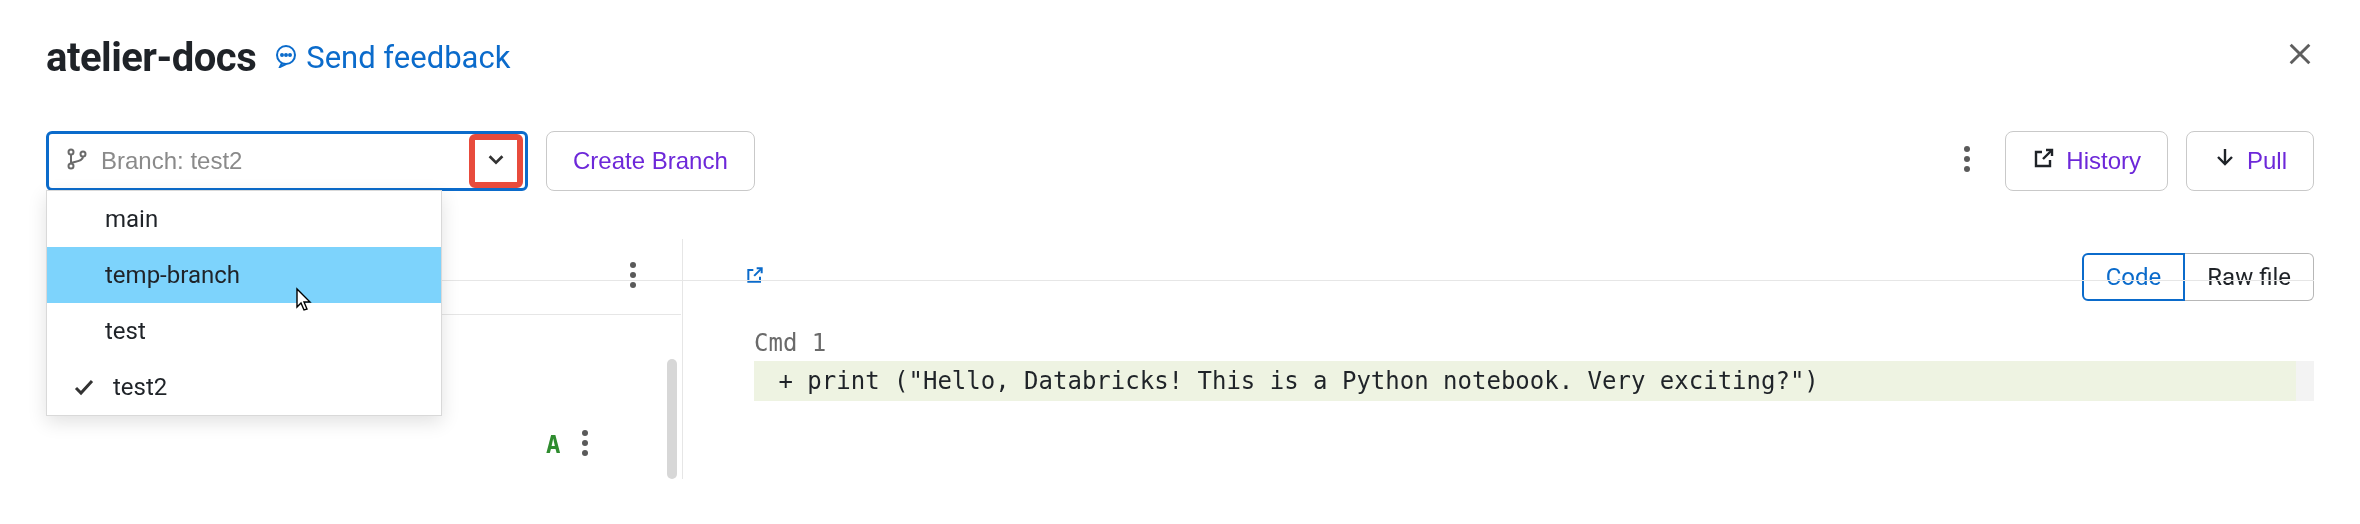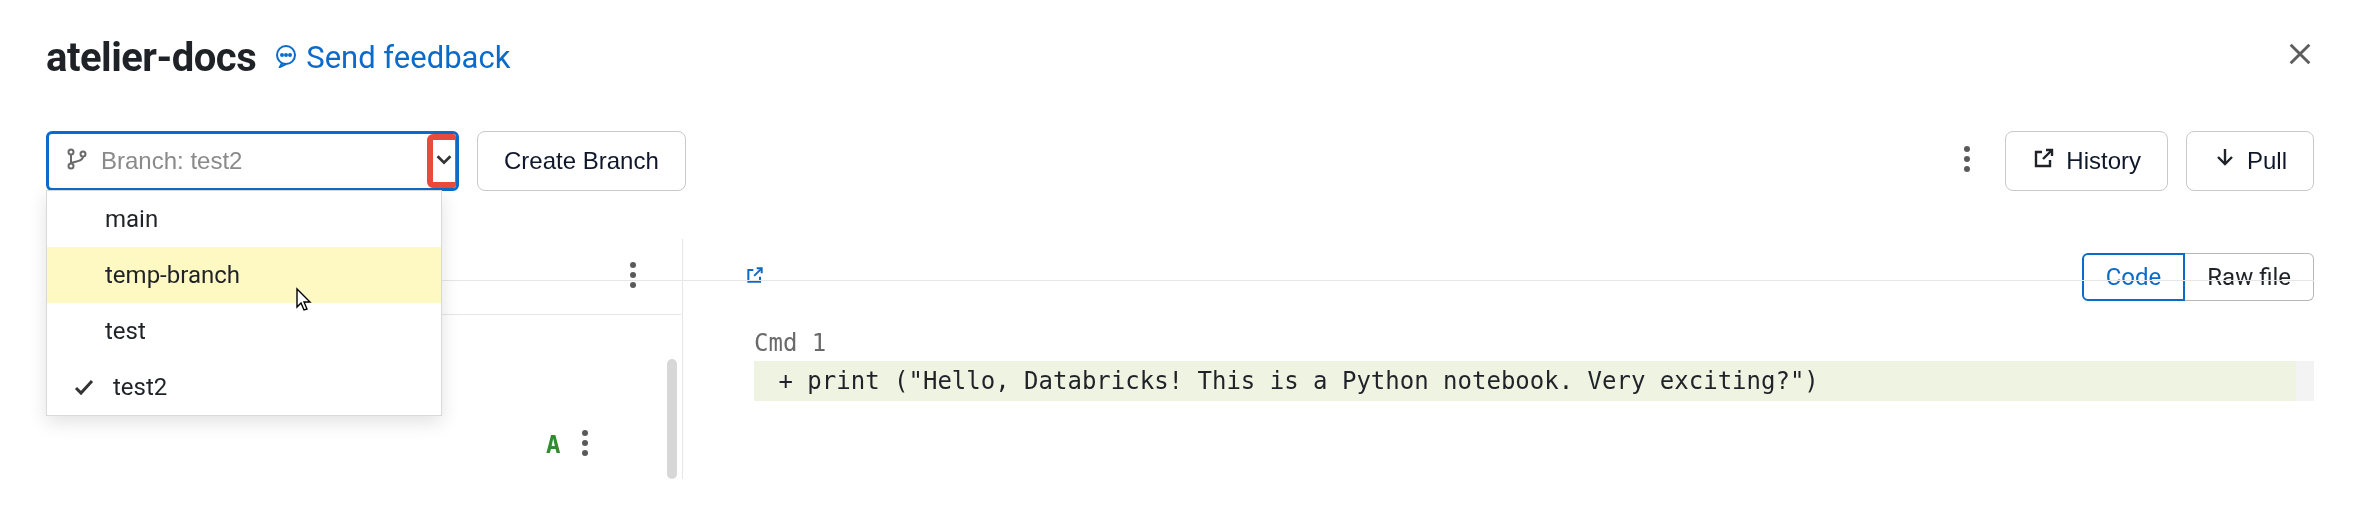--- a/index.html
+++ b/index.html
@@ -9,37 +9,37 @@
   .header-row { display: flex; align-items: center; gap: 18px; }
   .page-title { font-size: 40px; font-weight: 700; color: #1f2328; letter-spacing: -0.5px; }
   .feedback { display: inline-flex; align-items: center; gap: 8px; color: #0b6bcb; font-size: 31px; cursor: pointer; }
   .feedback svg { width: 24px; height: 24px; }
   .close-btn { position: absolute; right: 46px; top: 40px; cursor: pointer; color: #5e5e5e; }
   .close-btn svg { width: 28px; height: 28px; }
 
   
   .toolbar { display: flex; align-items: center; gap: 18px; margin-top: 50px; }
   .branch-wrap { position: relative; }
-  .branch-combo { display: flex; align-items: center; width: 413px; height: 60px; border: 3px solid #0b6bcb; border-radius: 6px; overflow: hidden; background: #fff; }
+  .branch-combo { display: flex; align-items: center; width: 482px; height: 60px; border: 3px solid #0b6bcb; border-radius: 6px; overflow: hidden; background: #fff; }
   .branch-left { flex: 1; display: flex; align-items: center; padding: 0 16px; gap: 12px; }
   .branch-left svg { width: 24px; height: 24px; color: #6a6a6a; flex: none; }
   .branch-input { flex: 1; border: none; outline: none; font-size: 24px; color: #1f2328; background: transparent; }
   .branch-input::placeholder { color: #8a8a8a; }
   .caret-box { width: 54px; height: 54px; border: 6px solid #e84b3c; border-radius: 6px; display: flex; align-items: center; justify-content: center; margin-right: 2px; cursor: pointer; }
   .caret-box svg { width: 22px; height: 22px; color: #333; }
-  .btn { height: 60px; padding: 8px 26px; border: 1px solid #c9c9c9; border-radius: 8px; background: #fff; font-size: 24px; color: #0f172a; cursor: pointer; display: inline-flex; align-items: center; gap: 10px; }
+  .btn { height: 60px; padding: 8px 26px; border: 1px solid #c9c9c9; border-radius: 8px; background: #fff; font-size: 24px; color: #6d28d9; cursor: pointer; display: inline-flex; align-items: center; gap: 10px; }
   .btn svg { width: 24px; height: 24px; }
   .spacer { flex: 1; }
   .kebab { width: 40px; height: 40px; display: flex; align-items: center; justify-content: center; cursor: pointer; color: #5a5a5a; }
   .kebab svg { width: 8px; height: 26px; }
 
   
   .dropdown { position: absolute; top: 59px; left: 0; width: 396px; background: #fff; border: 1px solid #d9d9d9; box-shadow: 0 6px 18px rgba(0,0,0,0.12); z-index: 10; }
   .dropdown-item { display: flex; align-items: center; height: 56px; padding: 0 22px; gap: 14px; font-size: 24px; color: #1f2328; cursor: pointer; position: relative; }
-  .dropdown-item.hovered { background: #fef9c3; }
+  .dropdown-item.hovered { background: #7dd3fc; }
   .drop-icon { width: 30px; display: flex; align-items: center; justify-content: center; }
   .drop-icon svg { width: 24px; height: 24px; color: #333; }
   .drop-label { padding-left: 36px; }
   .dropdown-item:first-child .drop-label,
   .dropdown-item:nth-child(2) .drop-label,
   .dropdown-item:nth-child(3) .drop-label { padding-left: 36px; }
   .dropdown-item .check + .drop-label { padding-left: 0; }
   .cursor-ptr { position: absolute; left: 244px; top: 40px; }
   .cursor-ptr svg { width: 24px; height: 28px; }
 

